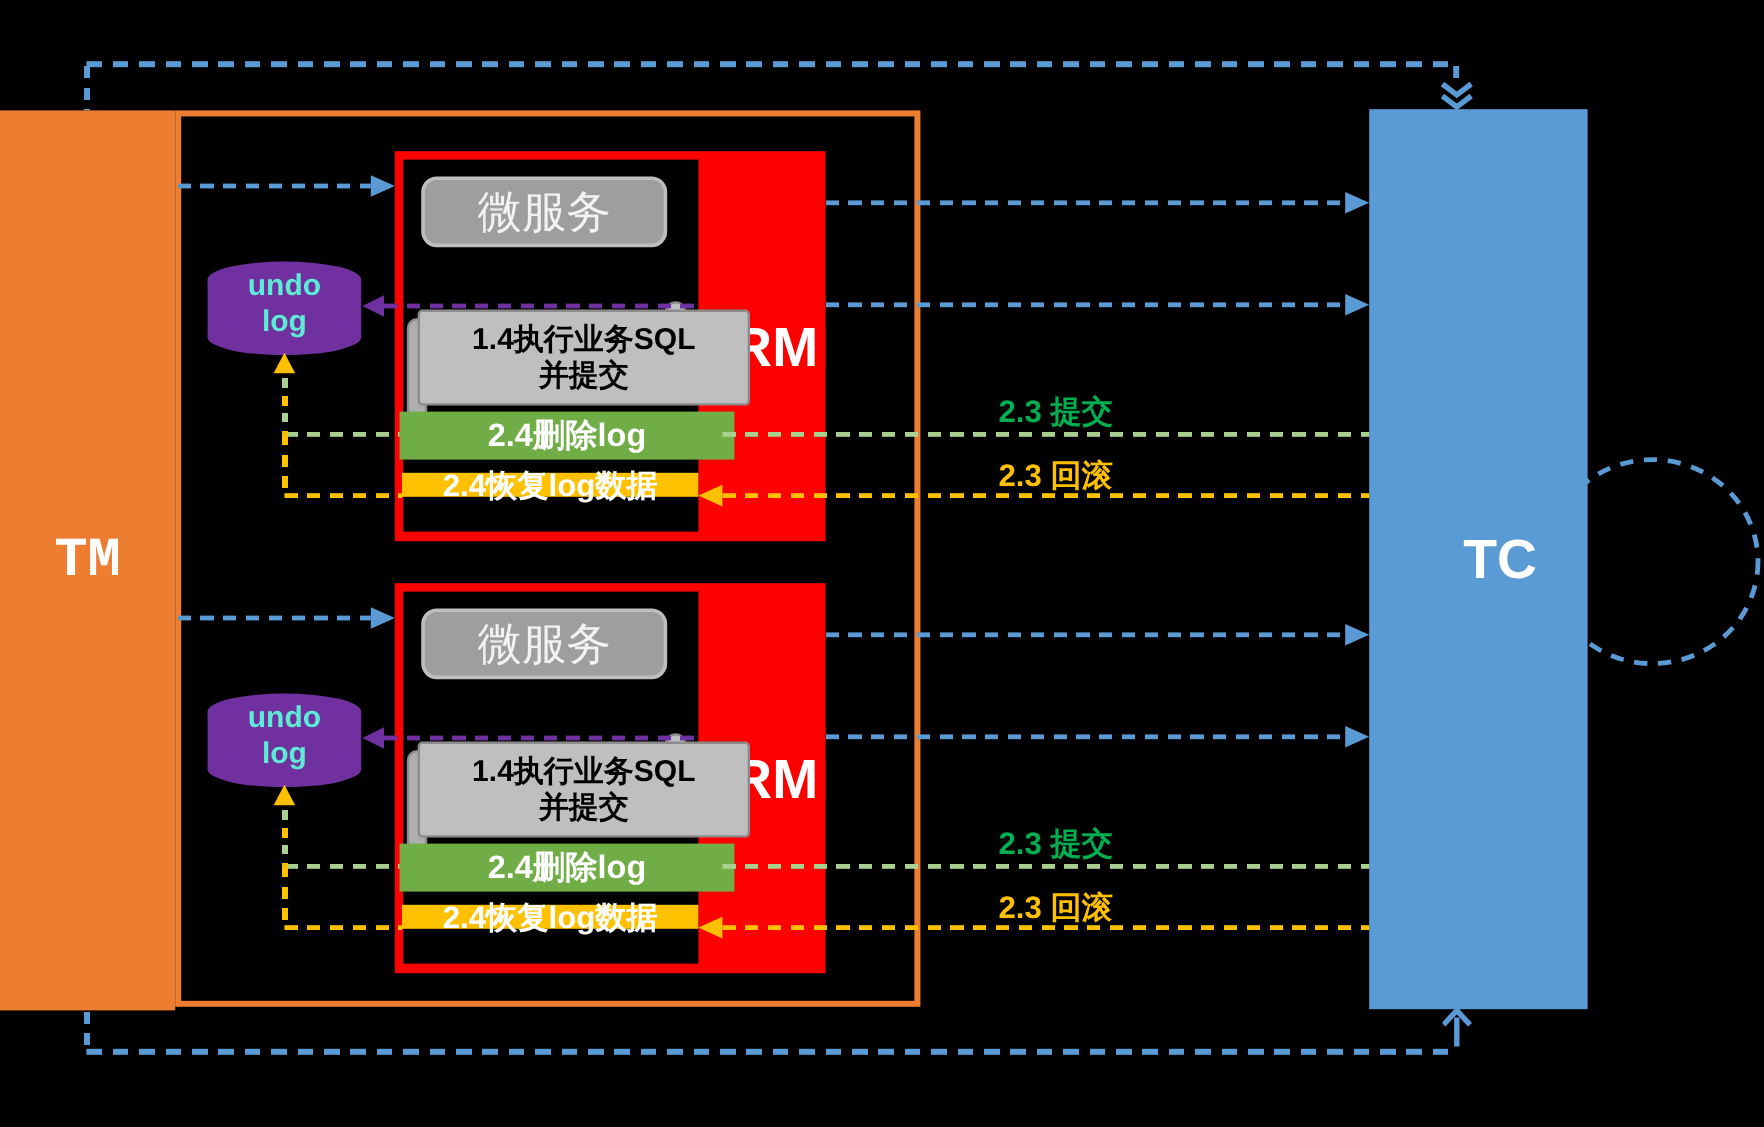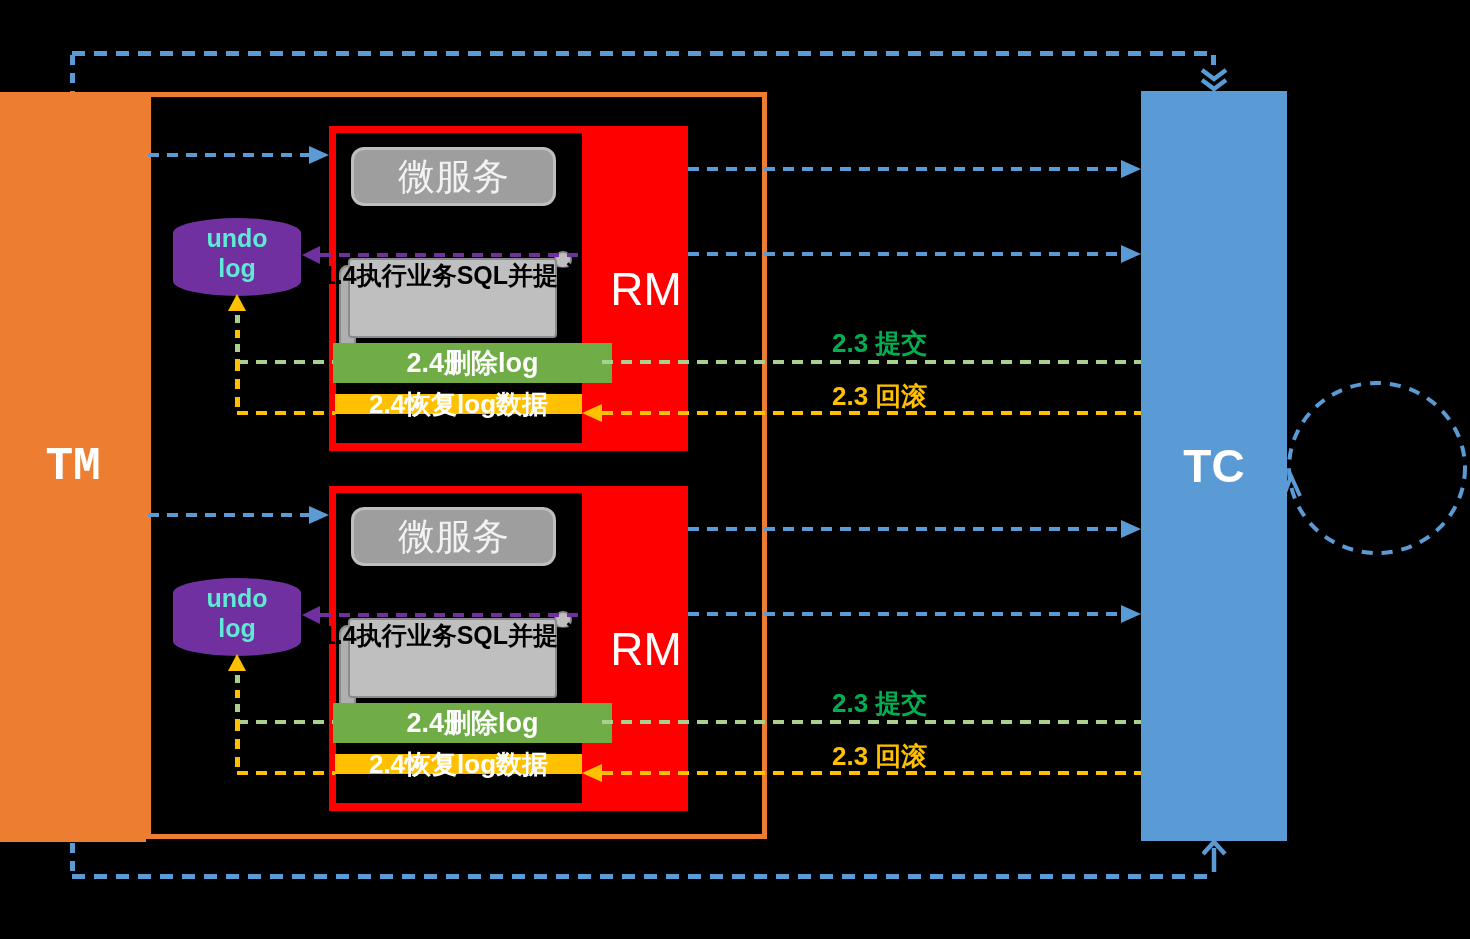--- a/index.html
+++ b/index.html
@@ -3,40 +3,40 @@
 <meta charset="utf-8">
 <style>
   html,body{margin:0;padding:0;background:#000;}
   .stage{position:relative;width:1470px;height:939px;background:var(--background,#000);
          font-family:"Liberation Sans","DejaVu Sans",sans-serif;overflow:hidden;}
   .abs{position:absolute;}
   
   .tm{left:0;top:92px;width:146px;height:750px;background:var(--tm_orange);
       display:flex;align-items:center;justify-content:center;z-index:2;font-family:Liberation Mono, monospace;}
   .tc{left:1141px;top:91px;width:146px;height:750px;background:var(--tc_blue);
-      display:flex;align-items:center;justify-content:center;z-index:1;}
+      display:flex;align-items:center;justify-content:center;z-index:1;padding-left:36px;}
   .bigLabel{color:#fff;font-weight:bold;font-size:46px;}
   .container{left:146px;top:92px;width:621px;height:747px;border:5px solid var(--tm_orange);
              box-sizing:border-box;background:transparent;z-index:1;}
   .grp{left:0;top:0;width:1470px;height:579px;z-index:3;}
   .grp2{top:360px;}
   .redbox{left:329px;top:126px;width:359px;height:325px;background:var(--rm_red);}
   .panel{left:336px;top:133px;width:246px;height:310px;background:#000;}
   .rmLabel{left:582px;top:126px;width:128px;height:325px;display:flex;align-items:center;
-           justify-content:center;color:#fff;font-weight:normal;font-size:46px;}
+           justify-content:center;color:#fff;font-weight:bold;font-size:46px;}
   .msBtn{left:351px;top:147px;width:205px;height:59px;background:var(--button_gray);
          border:3px solid var(--button_gray_border);border-radius:13px;box-sizing:border-box;
          display:flex;align-items:center;justify-content:center;color:#F2F2F2;font-size:37px;}
   
   .scroll{left:339px;top:258px;width:241px;height:90px;}
   .scrollRoll{left:0;top:7px;width:17px;height:86px;background:#AFAFAF;
               border:2px solid var(--scroll_border);border-radius:9px;box-sizing:border-box;}
-  .scrollMain{left:9px;top:0;width:209px;height:80px;background:var(--scroll_gray);
+  .scrollMain{left:9px;top:0;width:277px;height:80px;background:var(--scroll_gray);
               border:2px solid var(--scroll_border);border-radius:4px;box-sizing:border-box;
-              display:flex;flex-direction:row;align-items:flex-start;justify-content:center;}
+              display:flex;flex-direction:column;align-items:center;justify-content:center;}
   .scrollCurl{left:215px;top:-7px;width:18px;height:18px;background:var(--scroll_gray);
               border:2px solid var(--scroll_border);border-radius:50%;box-sizing:border-box;}
   .scrollMain .ln{color:#000;font-weight:bold;font-size:25px;line-height:30px;white-space:nowrap;}
   .greenBar{left:333px;top:343px;width:279px;height:40px;background:var(--bar_green);
             display:flex;align-items:center;justify-content:center;color:#fff;font-weight:bold;font-size:27px;}
   .yellowBar{left:335px;top:394px;width:247px;height:20px;background:var(--amber);
              display:flex;align-items:center;justify-content:center;color:#fff;font-weight:bold;font-size:26px;}
   .undo{left:172px;top:217px;width:130px;height:80px;}
   .undoTxt{left:0;top:6px;width:130px;text-align:center;color:#5eead4;font-weight:bold;
            font-size:25px;line-height:30px;}

